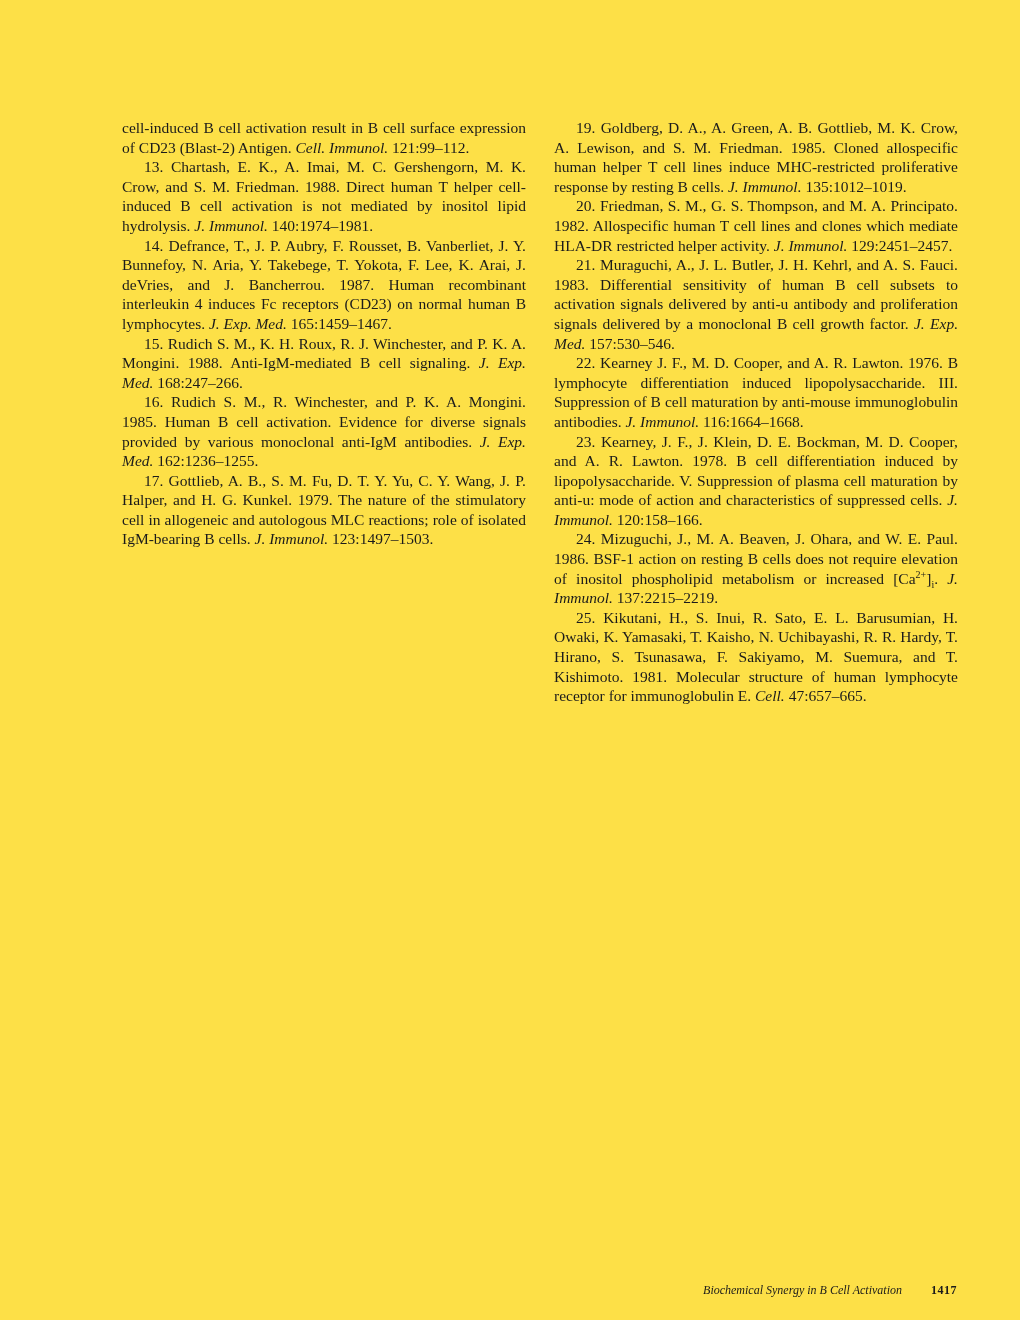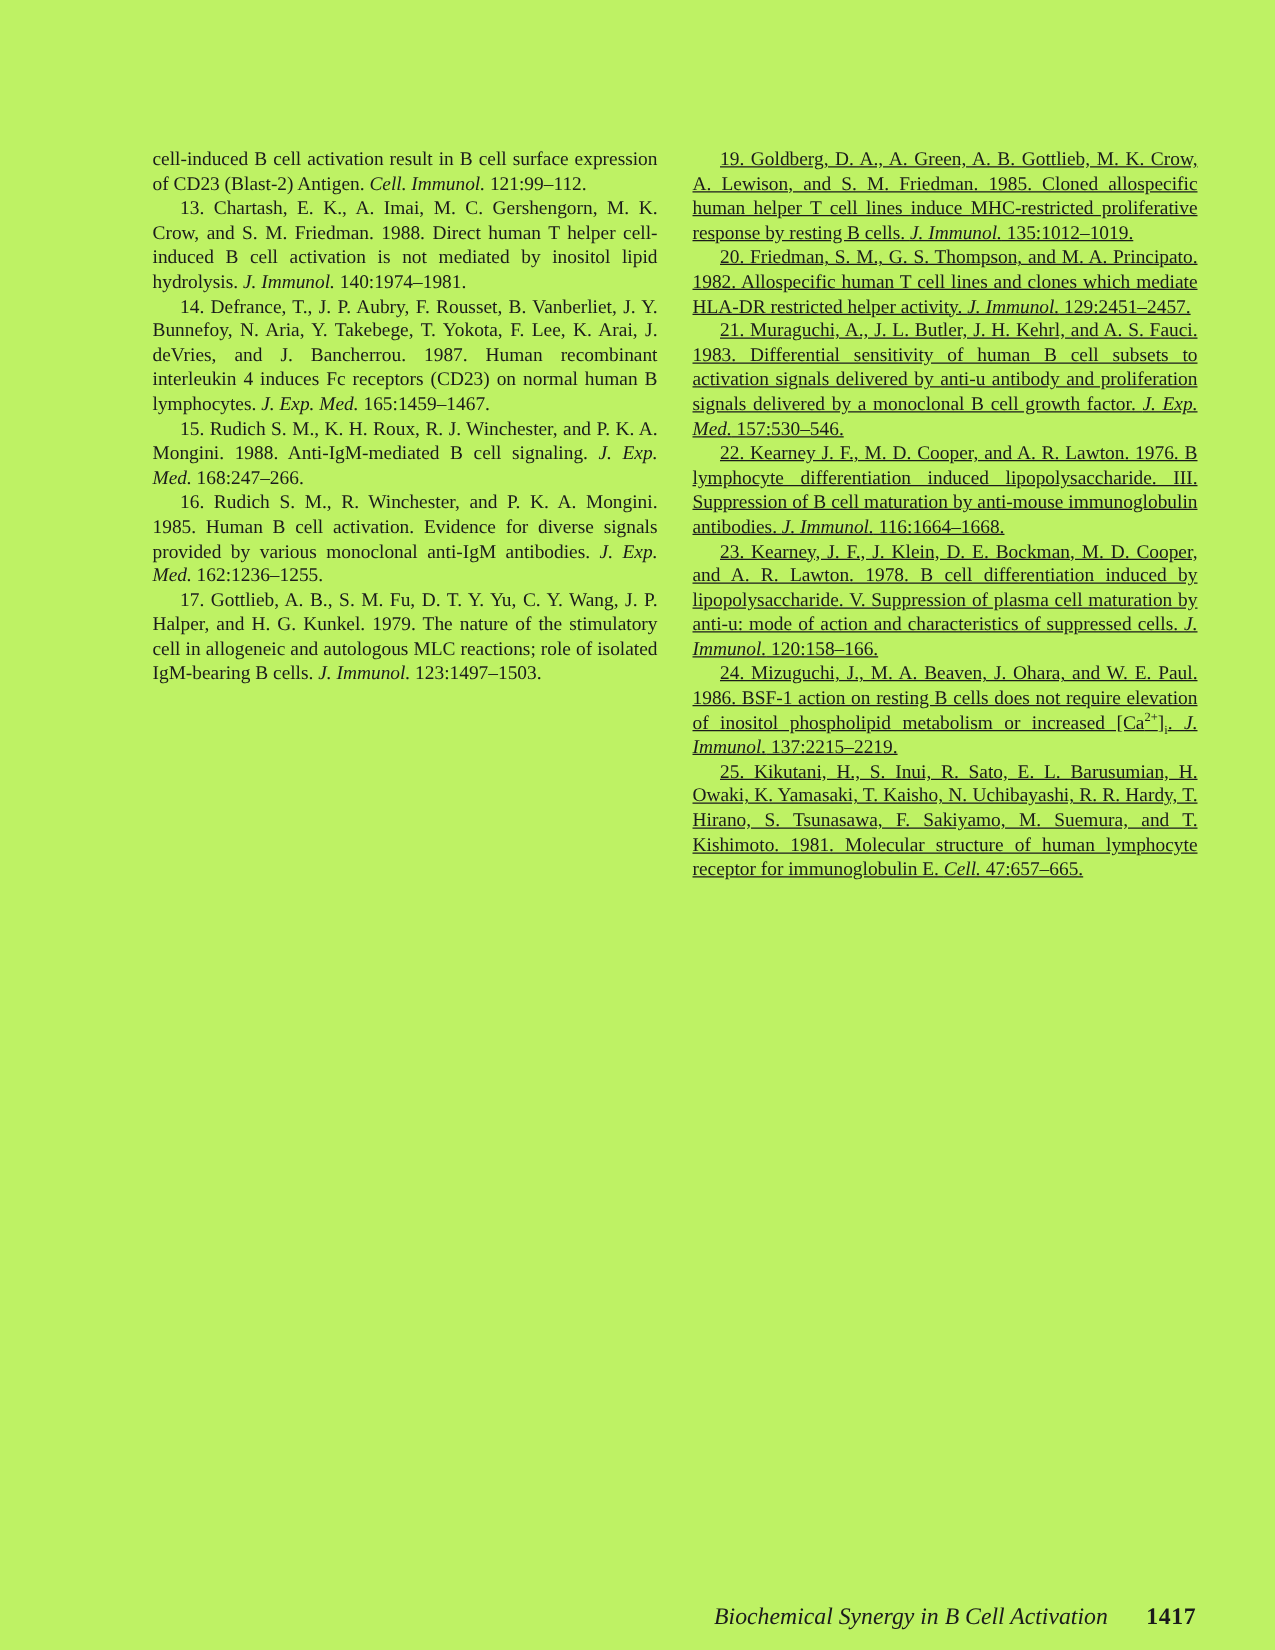--- a/index.html
+++ b/index.html
@@ -1,43 +1,43 @@
 <!DOCTYPE html>
 <html><head>
 <meta charset="utf-8">
 <style>
   html, body { margin: 0; padding: 0; }
   .page {
     position: relative;
     width: 1020px;
     height: 1320px;
-    background: #bef264;
+    background: #fde047;
     color: #1b1b1b;
     font-family: "Liberation Serif", serif;
     overflow: hidden;
   }
   .col {
     position: absolute;
     top: 118px;
     width: 404px;
     font-size: 15.5px;
     line-height: 19.6px;
     text-align: justify;
   }
   .col-left  { left: 122px; }
-  .col-right { left: 554px; text-decoration: underline; }
+  .col-right { left: 554px; }
   p.ref { margin: 0; }
   p.ref.indent { text-indent: 22px; }
   .it { font-style: italic; }
   sup, sub { font-size: 10px; line-height: 0; }
   .footer {
     position: absolute;
     top: 1283px;
     right: 63px;
-    font-size: 19px;
+    font-size: 12px;
     white-space: nowrap;
   }
   .footer .running-title { font-style: italic; }
   .footer .page-num { font-weight: bold; margin-left: 26px; letter-spacing: 0.5px; }
 </style>
 </head>
 <body>
 
 <div class="page">
 

